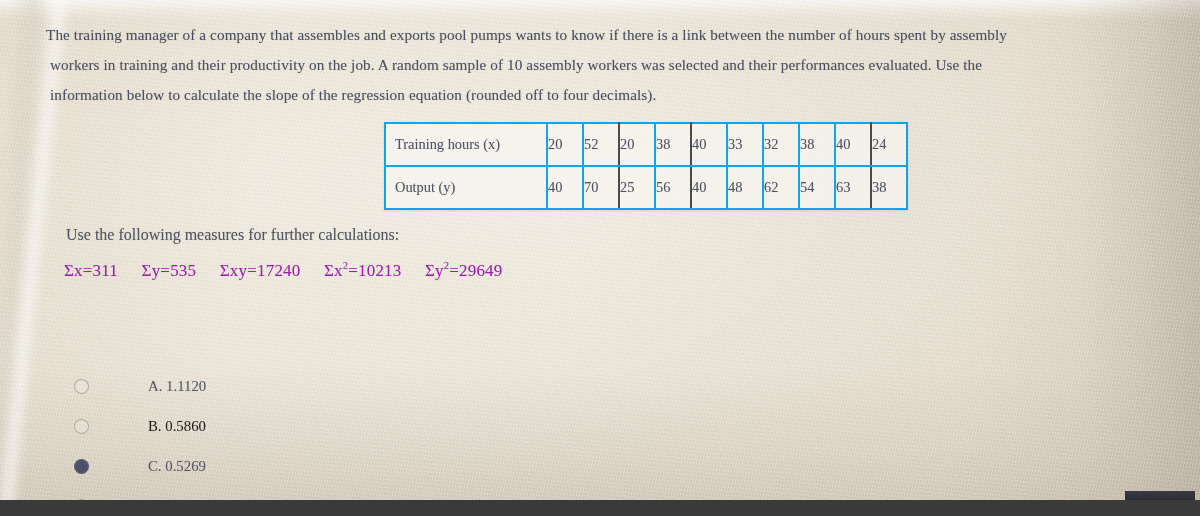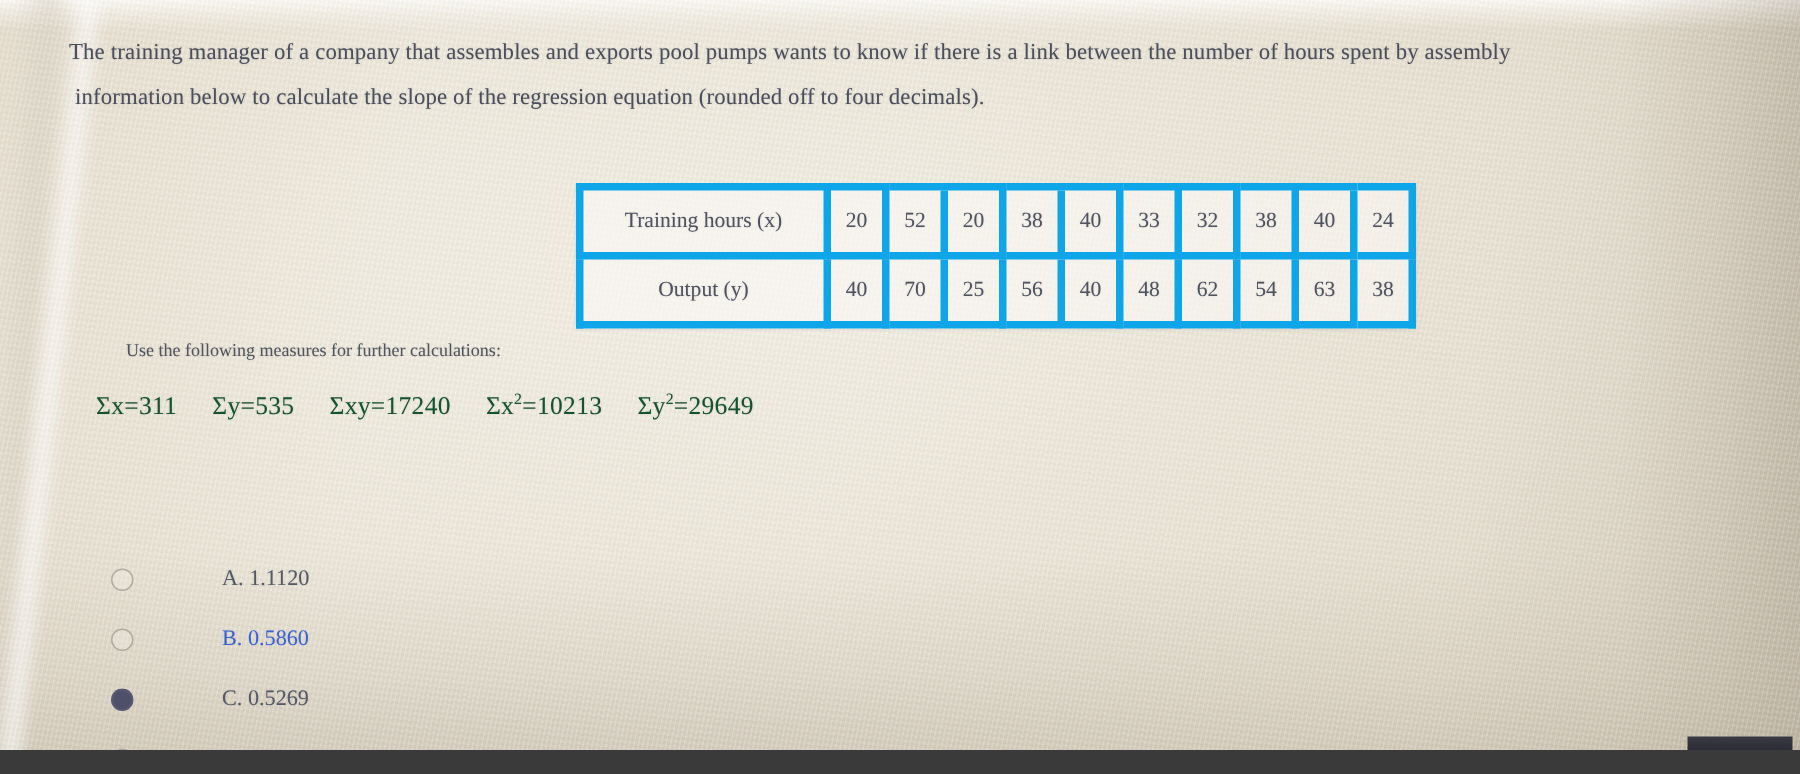--- a/index.html
+++ b/index.html
@@ -148,53 +148,53 @@
     position: absolute;
     left: 384px;
     top: 122px;
   }
   table.data-table {
     border-collapse: collapse;
     background: rgba(250,249,245,0.62);
     box-shadow: 0 1px 2px rgba(120,112,98,0.18);
   }
   table.data-table td {
-    border: 5px solid #0ea5e9;
+    border: 2px solid #0ea5e9;
     color: #4f5360;
     font-size: 14.4px;
-    text-align: center;
+    text-align: left;
     padding: 0;
     height: 41px;
     text-shadow: 0 0 1px rgba(85,88,98,0.25);
   }
   table.data-table td.rowlabel {
     width: 142px;
     padding: 0 9px;
     font-size: 14.4px;
   }
   table.data-table td.val {
     width: 34px;
   }
   table.data-table td.heavy-r { border-right-color: #4a4a4a; border-right-width: 2px; }
 
   
   .measures-label {
     position: absolute;
-    left: 84px;
+    left: 66px;
     top: 226px;
-    font-size: 12px;
+    font-size: 16px;
     color: #50545f;
     text-shadow: 0 0 1px rgba(85,88,98,0.25);
   }
   .measures-line {
     position: absolute;
     left: 64px;
     top: 261px;
     font-size: 17px;
-    color: #14532d;
+    color: #a21caf;
     letter-spacing: 0.2px;
     text-shadow: 0 0 1px rgba(85,88,98,0.28);
     white-space: nowrap;
   }
   .measures-line .m { margin-right: 19px; }
   .measures-line sup {
     font-size: 0.62em;
     vertical-align: super;
     line-height: 0;
   }
@@ -225,21 +225,21 @@
     background: #4e4f68;
     box-shadow: inset 0 0 1px rgba(255,255,255,0.2);
   }
   .option-label {
     font-size: 14.8px;
     color: #565a66;
     text-shadow: 0 0 1px rgba(88,90,100,0.25);
     white-space: nowrap;
     margin-left: 48px;
   }
-  .option.faded .option-label { color: #1d4ed8; opacity: 0.86; }
+  .option.faded .option-label { color: #000000; opacity: 0.86; }
   .option.faded-more .option-label { color: #0f766e; opacity: 0.78; }
 
   
   .bottom-bar {
     position: absolute;
     right: 5px;
     bottom: 0;
     width: 70px;
     height: 9px;
     background: linear-gradient(180deg, #3a3a44 0%, #2c2c35 100%);
@@ -256,20 +256,21 @@
   <div class="bg-toplight"></div>
   <div class="bg-rightband"></div>
   <div class="bg-bottomshade"></div>
   <div class="glare2"></div>
   <div class="glare"></div>
 
   <div class="content">
 
     <div class="question-text">
       <span class="ln l1">The training manager of a company that assembles and exports pool pumps wants to know if there is a link between the number of hours spent by assembly</span>
+      <span class="ln l2">workers in training and their productivity on the job. A random sample of 10 assembly workers was selected and their performances evaluated. Use the</span>
       <span class="ln l3">information below to calculate the slope of the regression equation (rounded off to four decimals).</span>
     </div>
 
     <div class="data-table-wrap">
       <table class="data-table">
         <tbody>
           <tr>
             <td class="rowlabel">Training hours (x)</td>
             <td class="val">20</td>
             <td class="val heavy-r">52</td>

